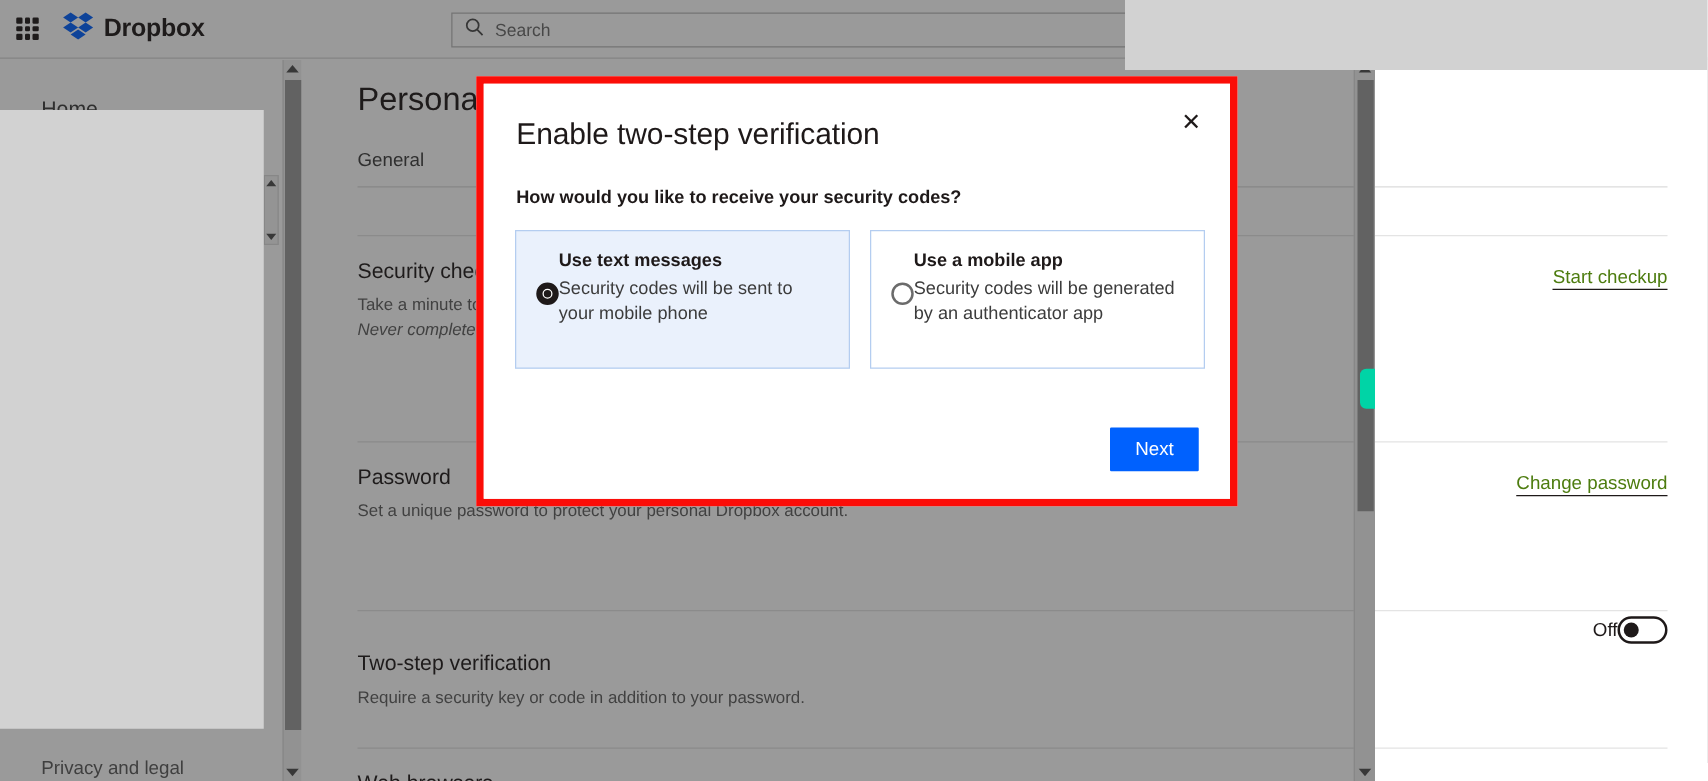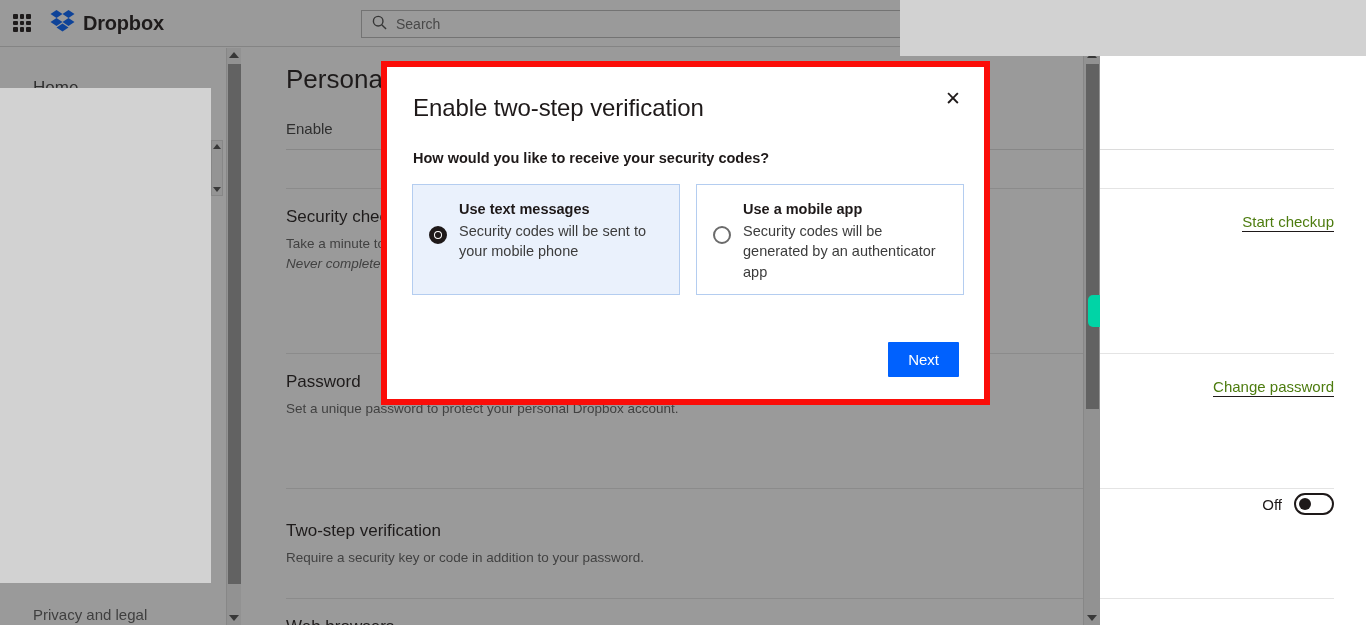--- a/index.html
+++ b/index.html
@@ -52,21 +52,21 @@
   .row { position:absolute; left:60px; width:1048px; border-top:1px solid #e4e4e4; }
   .row:first-of-type { border-top:none; }
   .row-title { font-size:17px; color:#1e1919; }
   .row-sub { font-size:13.5px; color:#5d5d5d; margin-top:9px; }
   .row-sub.em { font-style:italic; margin-top:5px; }
   .row-action {
     position:absolute; right:0; top:0; font-size:15px; color:#4d7c0f;
     border-bottom:1px solid #1e1919; padding-bottom:1px;
   }
 
-  .toggle-wrap { position:absolute; right:0; top:4px; display:flex; align-items:center; gap:12px; }
+  .toggle-wrap { position:absolute; right:0; top:4px; display:flex; align-items:center; }
   .toggle-label { font-size:15px; color:#1e1919; }
   .toggle {
     width:40px; height:22px; border-radius:11px; border:2px solid #1e1919;
     background:#fff; position:relative;
   }
   .toggle .knob {
     position:absolute; left:3px; top:3px; width:12px; height:12px;
     border-radius:50%; background:#1e1919;
   }
 
@@ -119,21 +119,21 @@
     color:#1e1919; font-weight:400; letter-spacing:-0.1px;text-align:center;
   }
   .modal-question {
     position:absolute; left:26px; top:83px; font-size:14.5px;
     color:#1e1919; font-weight:bold;
   }
 
   .options { position:absolute; left:25px; top:117px; width:552px; display:flex; gap:16px; }
   .option {
     width:268px; min-height:111px; border:1px solid #b4cdf0; background:#fff;
-    padding:15px 16px 12px 16px; display:flex; gap:12px; position:relative; cursor:pointer;
+    padding:15px 16px 12px 16px; display:flex; position:relative; cursor:pointer;
   }
   .option.selected { background:#eaf1fc; }
   .radio {
     width:18px; height:18px; border-radius:50%; border:2px solid #6b6b6b;
     background:#fff; flex:0 0 auto; margin-top:26px; position:relative;
   }
   .option.selected .radio {
     border:5px solid #1e1919; background:#fff;
   }
   .option.selected .radio::after {
@@ -196,21 +196,21 @@
 
     <div class="sidebar">
       <div class="side-item first">Home</div>
       <div class="side-item bottom">Privacy and legal</div>
     </div>
 
     <div class="content">
       <div class="page-title">Personal</div>
 
       <div class="tabs">
-        <div class="tab">Enable</div>
+        <div class="tab">General</div>
       </div>
 
       <div class="row" style="top:140px; height:105px; padding-top:18px;">
         <div class="row-title">Security checkup</div>
         <div class="row-sub">Take a minute to</div>
         <div class="row-sub em">Never complete</div>
         <div class="row-action" style="top:24px;">Start checkup</div>
       </div>
 
       <div class="row" style="top:305px; height:110px; padding-top:18px;">

